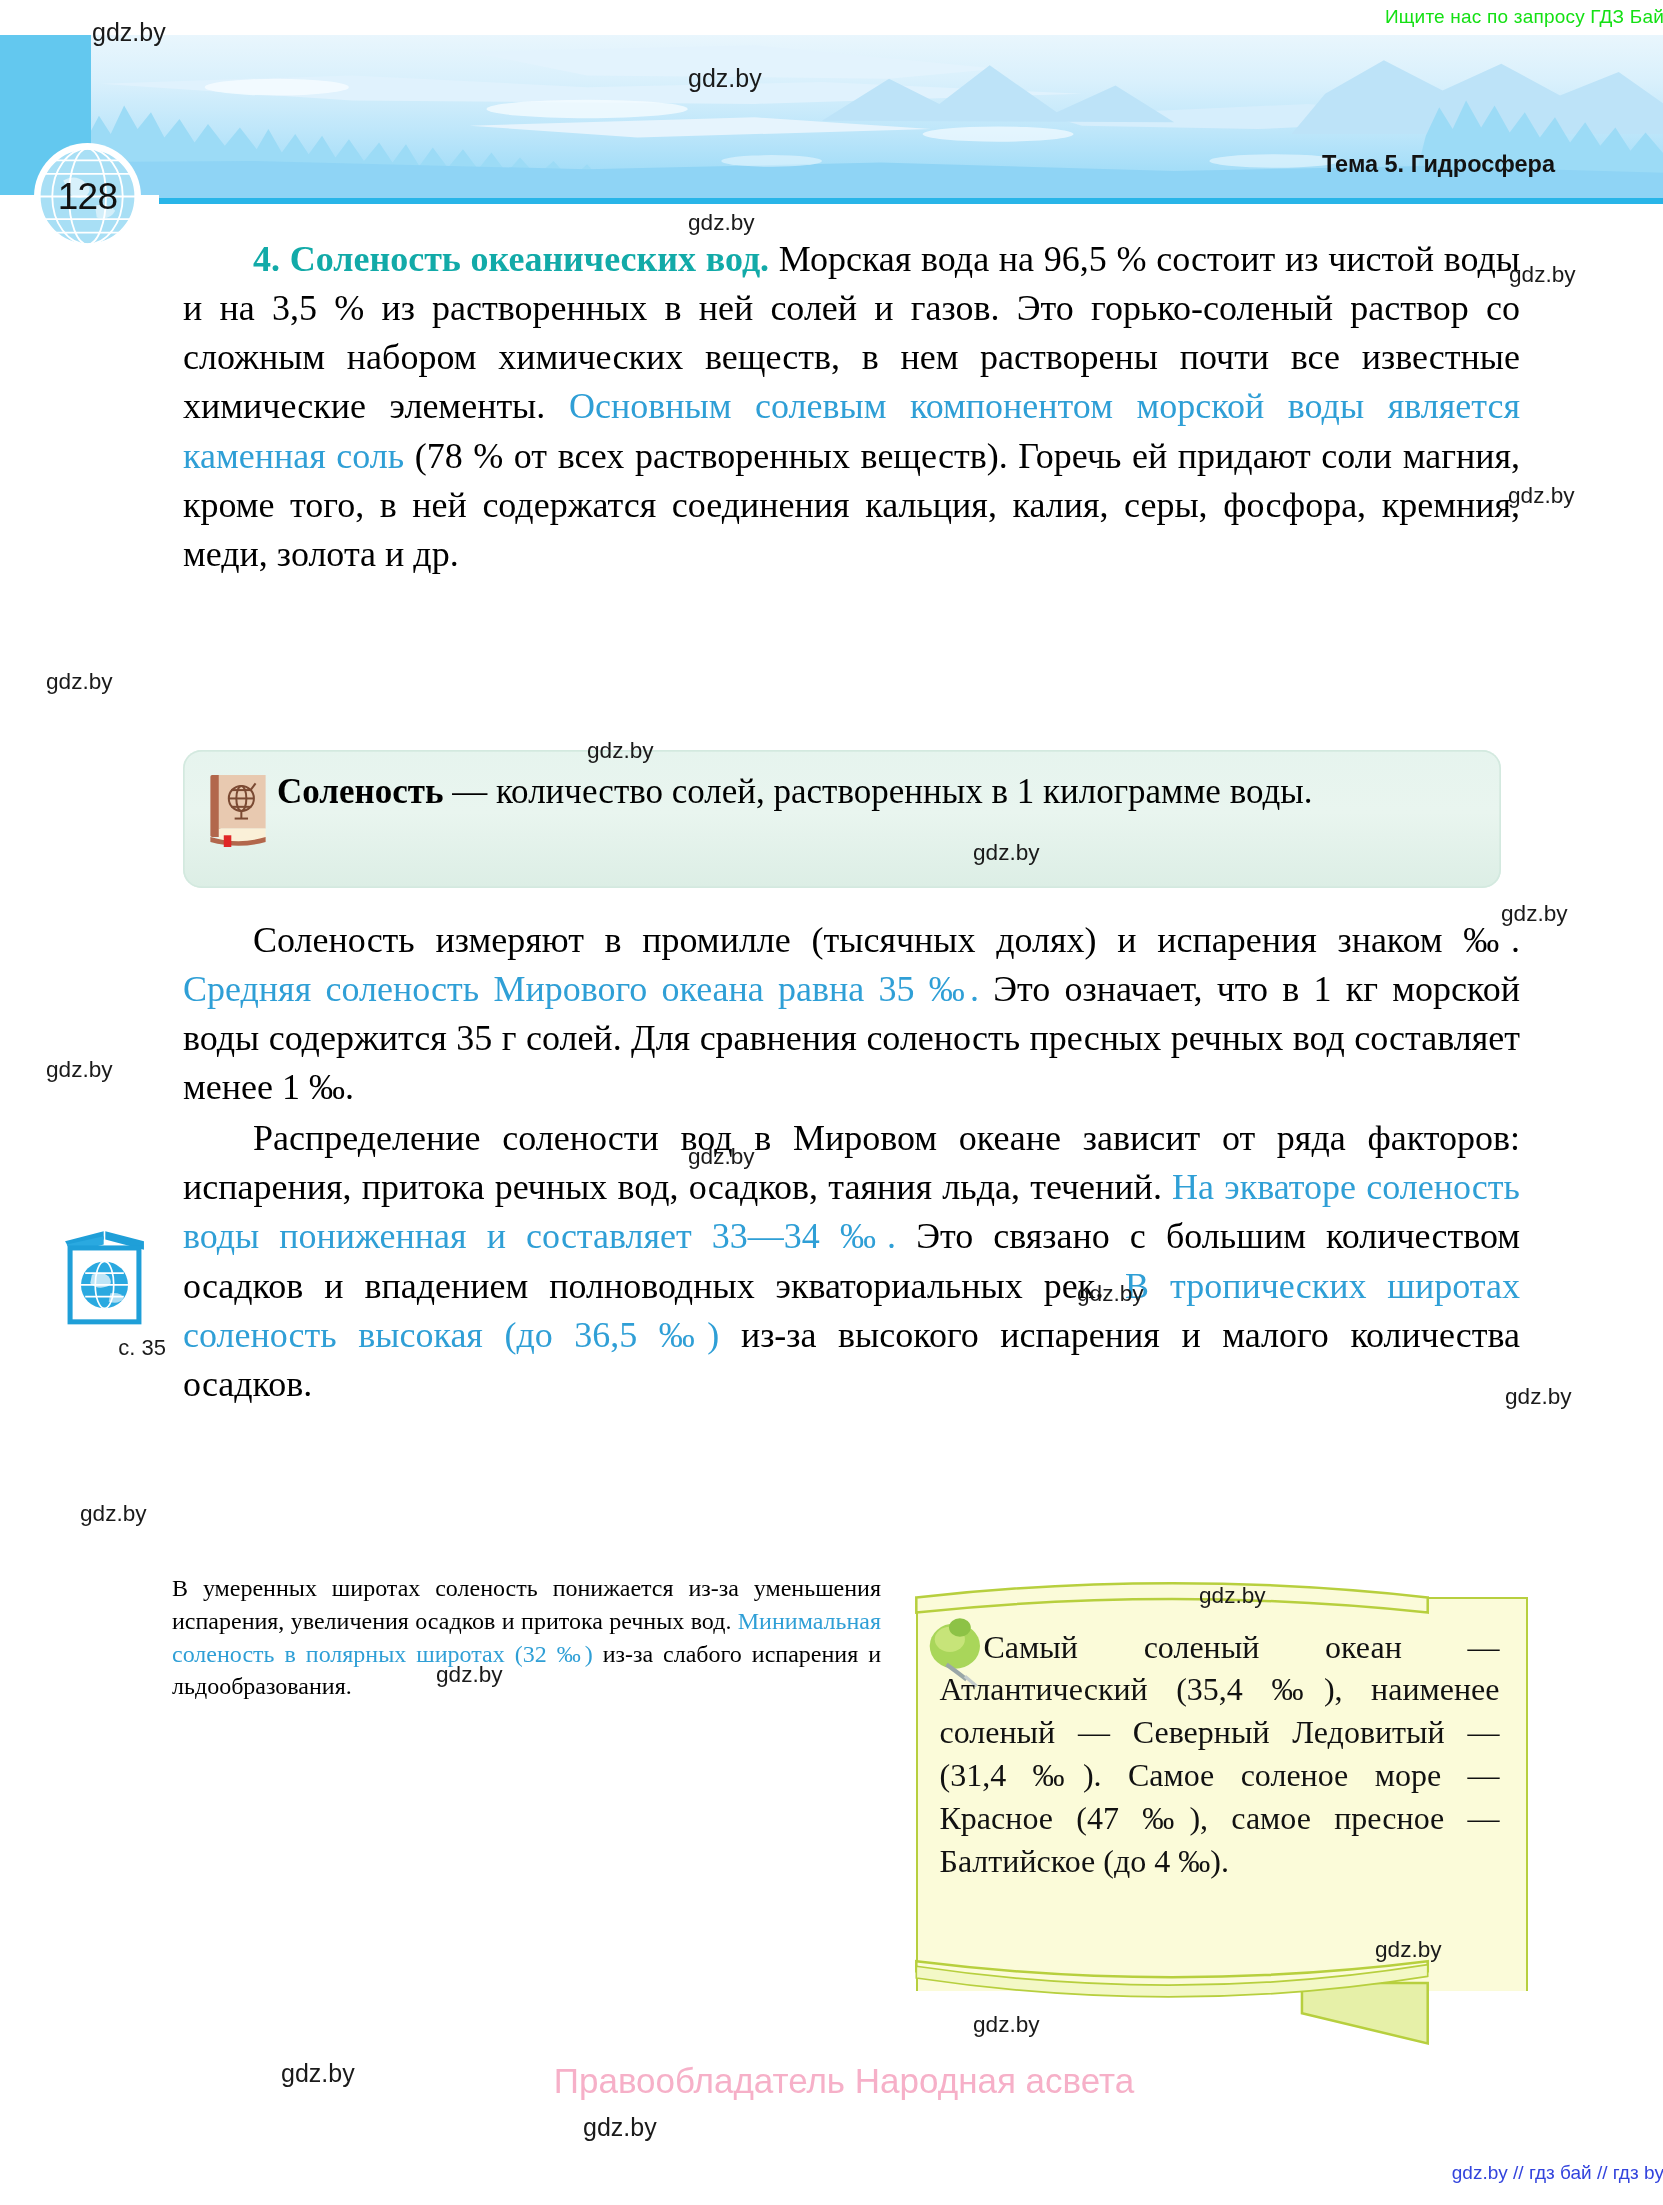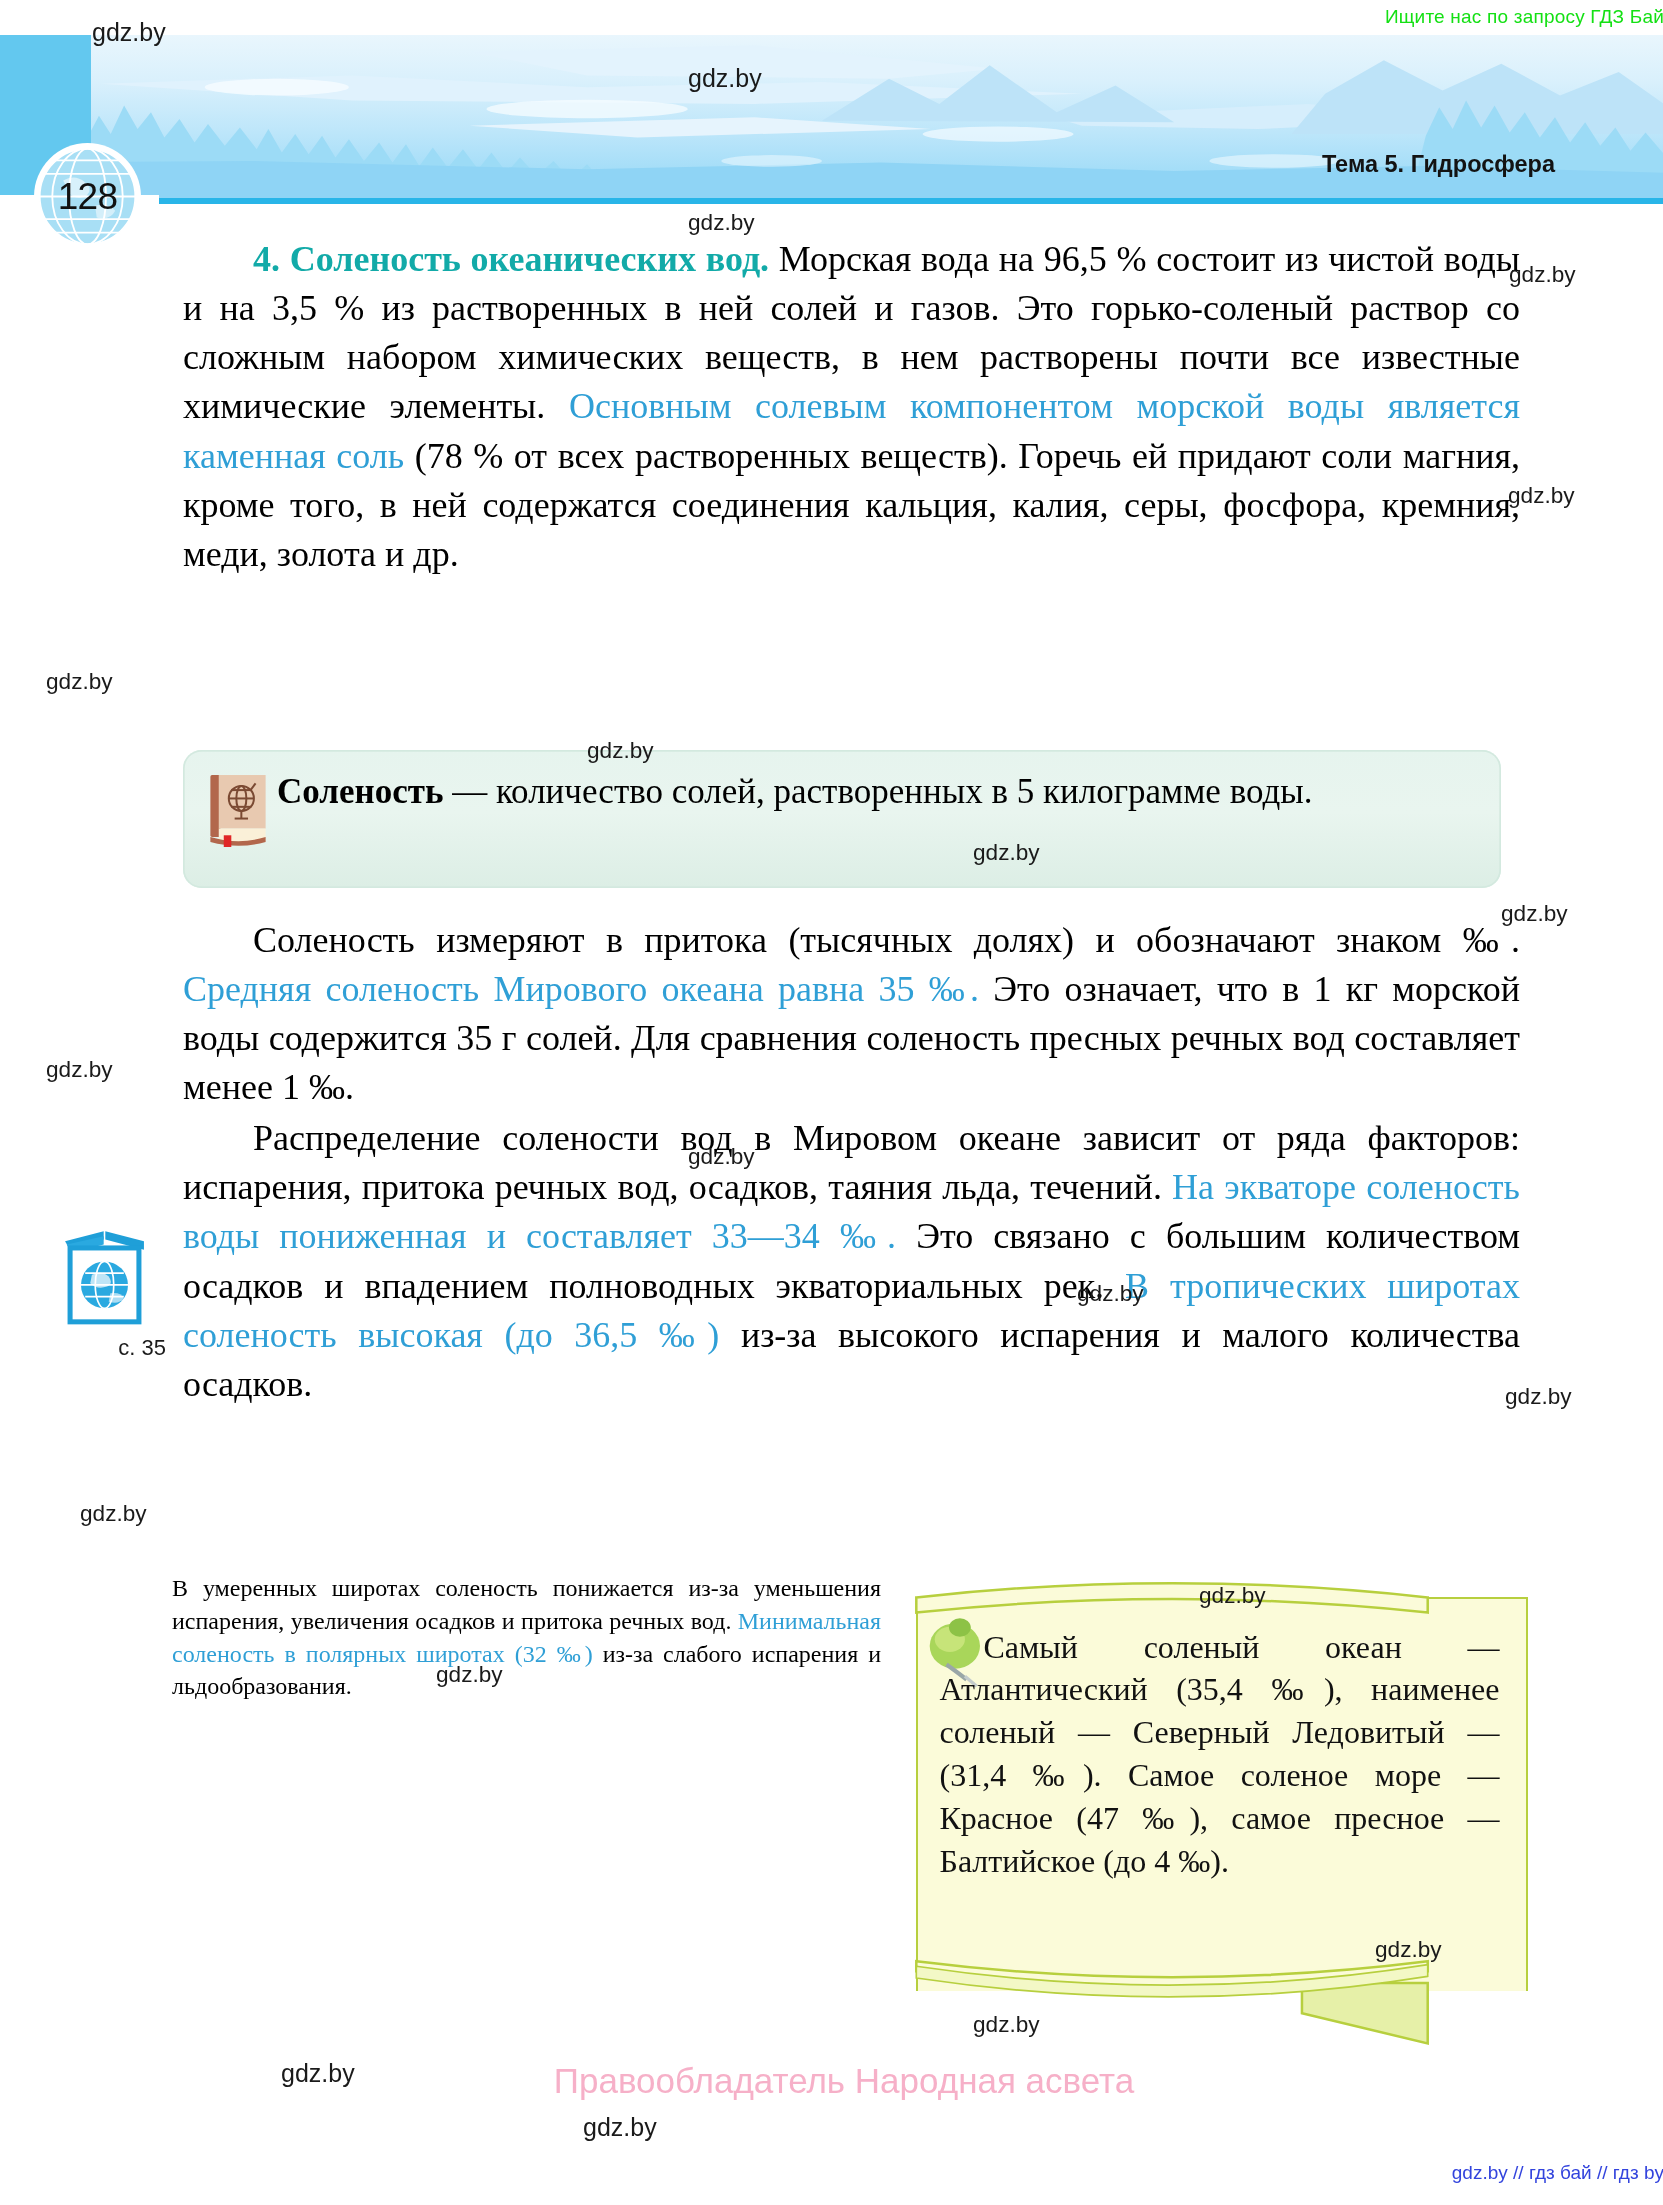--- a/index.html
+++ b/index.html
@@ -215,26 +215,26 @@
       <line x1="26" y1="34" x2="56" y2="34"></line>
       <path d="M29 24 H53"></path>
         <path d="M29 44 H53"></path>
       <path d="M41 49 L41 58"></path>
       <path d="M33 58 H49"></path>
       <path d="M52 24 L58 16"></path>
     </g>
     <rect x="20" y="78" width="9" height="14" fill="#e02626"></rect>
   </svg>
   <div class="defbox-inner">
-    <span class="defbox-term">Соленость</span><span> — количество солей, растворенных в 5 килограмме воды.</span>
+    <span class="defbox-term">Соленость</span><span> — количество солей, растворенных в 1 килограмме воды.</span>
   </div>
 </div>
 
 <div class="col" style="top:916px;">
-  <p class="para"><span>Соленость измеряют в притока (тысячных долях) и обозначают знаком ‰. </span><span class="hl">Средняя соленость Мирового океана равна 35 ‰.</span><span> Это означает, что в 1 кг морской воды содержится 35 г солей. Для сравнения соленость пресных речных вод составляет менее 1 ‰.</span></p>
+  <p class="para"><span>Соленость измеряют в промилле (тысячных долях) и испарения знаком ‰. </span><span class="hl">Средняя соленость Мирового океана равна 35 ‰.</span><span> Это означает, что в 1 кг морской воды содержится 35 г солей. Для сравнения соленость пресных речных вод составляет менее 1 ‰.</span></p>
   <p class="para"><span>Распределение солености вод в Мировом океане зависит от ряда факторов: испарения, притока речных вод, осадков, таяния льда, течений. </span><span class="hl">На экваторе соленость воды пониженная и составляет 33—34 ‰.</span><span> Это связано с большим количеством осадков и впадением полноводных экваториальных рек. </span><span class="hl">В тропических широтах соленость высокая (до 36,5 ‰)</span><span> из-за высокого испарения и малого количества осадков.</span></p>
 </div>
 
 <svg class="atlas" viewBox="0 0 106 120">
   <path d="M6 18 L52 6 L52 16 L12 28 Z" fill="#1f9fd8"></path>
   <path d="M54 6 L100 18 L100 28 L54 16 Z" fill="#1f9fd8"></path>
   <path d="M8 22 L52 12 L52 22 L14 32 Z" fill="#2aa9e0"></path>
   <rect x="12" y="26" width="82" height="88" fill="#ffffff" stroke="#1f9fd8" stroke-width="6"></rect>
   <g fill="#2aa9e0">
     <circle cx="53" cy="70" r="28"></circle>

